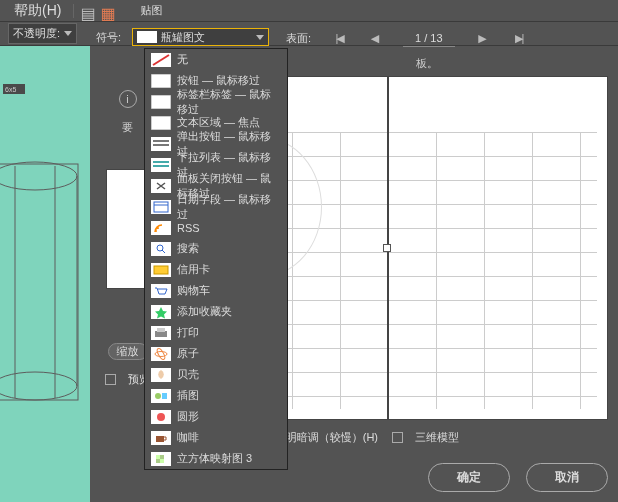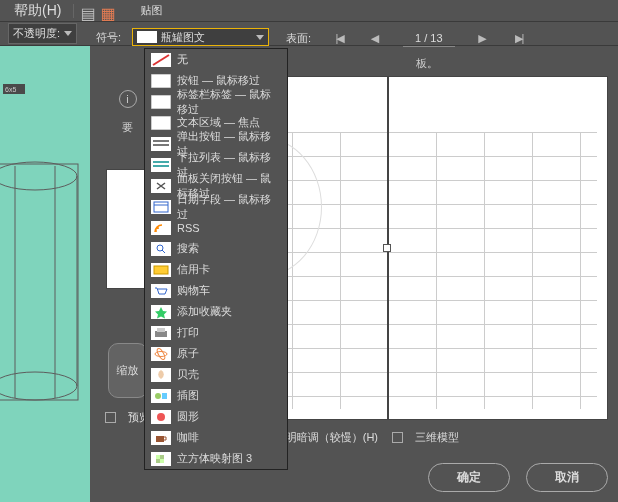--- a/index.html
+++ b/index.html
@@ -11,21 +11,21 @@
     .tab-label { color: #ddd; font-size: 11px; margin-left: 20px; }
     .opacity-row { height: 24px; background: #535353; display: flex; align-items: center; padding: 0 8px; gap: 6px; border-bottom: 1px solid #3a3a3a; }
     .dropdown-inline { background: #3f3f3f; color: #ddd; font-size: 11px; padding: 2px 4px; border: 1px solid #666; display: flex; align-items: center; gap: 4px; }
     .chevron-down { width: 0; height: 0; border-left: 4px solid transparent; border-right: 4px solid transparent; border-top: 5px solid #bbb; }
     .main { display: flex; height: calc(100% - 46px); }
     .viewport { width: 90px; background: #7fd4bc; position: relative; }
     .panel { flex: 1; background: #535353; display: flex; flex-direction: column; }
     .panel-body { flex: 1; padding: 10px; display: flex; gap: 10px; }
     .left-col { width: 55px; display: flex; flex-direction: column; gap: 12px; align-items: center; color: #ccc; font-size: 11px; }
     .info-icon { width: 18px; height: 18px; border: 1.5px solid #aaa; border-radius: 50%; display: flex; align-items: center; justify-content: center; font-size: 11px; }
-    .btn-small { background: #636363; border: 1px solid #888; color: #ddd; font-size: 11px; padding: 19px 8px; border-radius: 10px; }
+    .btn-small { background: #636363; border: 1px solid #888; color: #ddd; font-size: 11px; padding: 0 8px; border-radius: 10px; }
     .cb-row { display: flex; align-items: center; gap: 12px; color: #ddd; font-size: 11px; }
     .cb { width: 11px; height: 11px; border: 1px solid #aaa; }
     .nav-btn { width: 16px; height: 16px; display: flex; align-items: center; justify-content: center; color: #bbb; cursor: pointer; }
     .page-num { padding: 2px 12px; border-bottom: 1px solid #888; }
     .right-col { flex: 1; display: flex; flex-direction: column; }
     .preview { flex: 1; background: #fff; min-height: 220px; position: relative; border: 1px solid #444; }
     .opts-row { display: flex; align-items: center; gap: 14px; color: #ddd; font-size: 11px; margin-top: 10px; flex-wrap: wrap; }
     .link { color: #bbb; font-size: 11px; text-decoration: none; }
     .buttons-row { display: flex; justify-content: flex-end; gap: 16px; margin-top: 18px; }
     .btn-round { background: transparent; border: 1px solid #aaa; color: #ddd; font-size: 12px; padding: 5px 28px; border-radius: 18px; font-weight: bold; }

